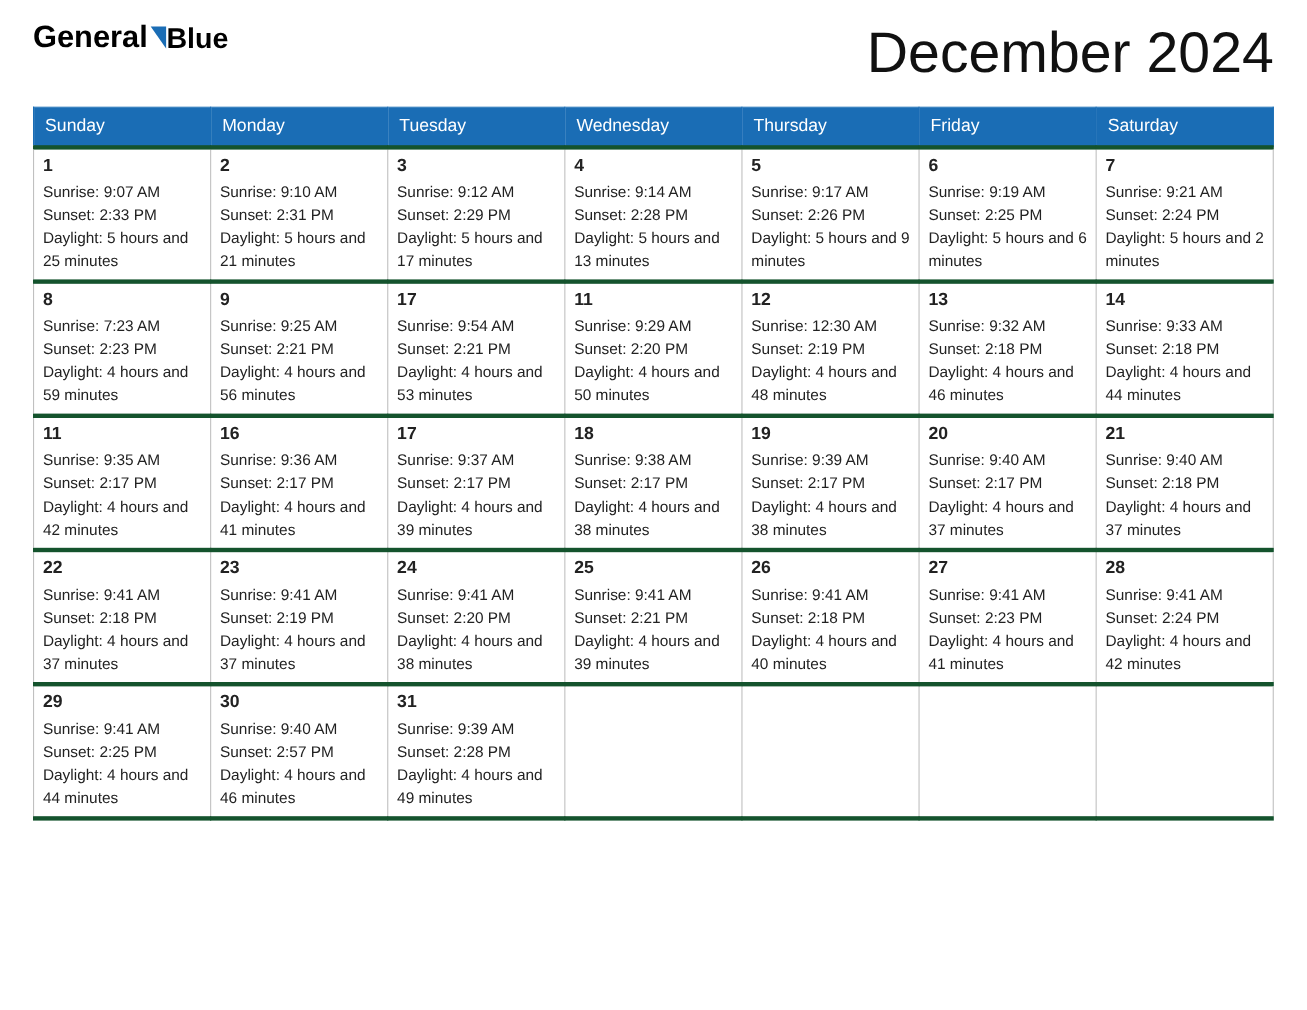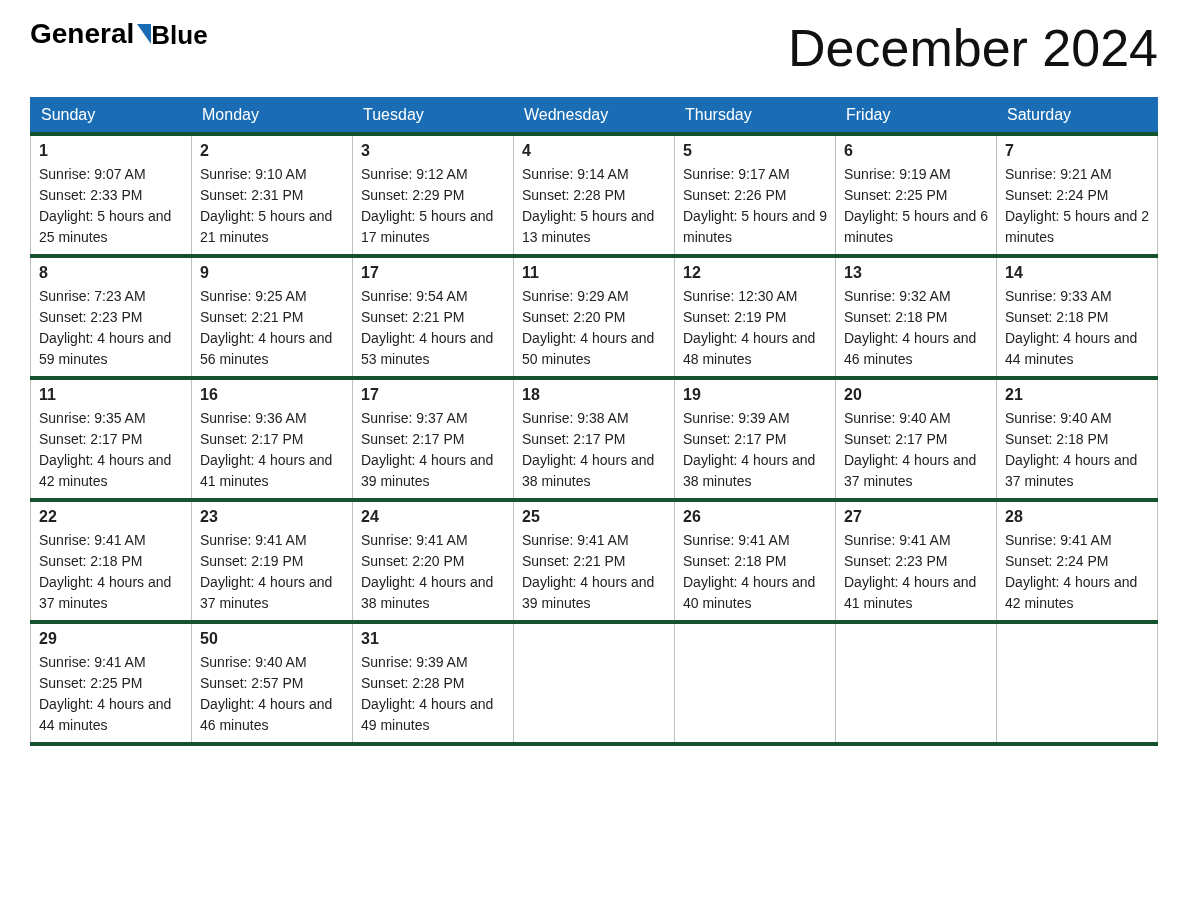--- a/index.html
+++ b/index.html
@@ -365,21 +365,21 @@
       <tr>
         <td>
         <span class="day-num">29</span>
         <div class="day-info">
           <span>Sunrise: 9:41 AM</span><br>
           <span>Sunset: 2:25 PM</span><br>
           <span>Daylight: 4 hours and 44 minutes</span>
         </div>
       </td>
         <td>
-        <span class="day-num">50</span>
+        <span class="day-num">30</span>
         <div class="day-info">
           <span>Sunrise: 9:40 AM</span><br>
           <span>Sunset: 2:57 PM</span><br>
           <span>Daylight: 4 hours and 46 minutes</span>
         </div>
       </td>
         <td>
         <span class="day-num">31</span>
         <div class="day-info">
           <span>Sunrise: 9:39 AM</span><br>

